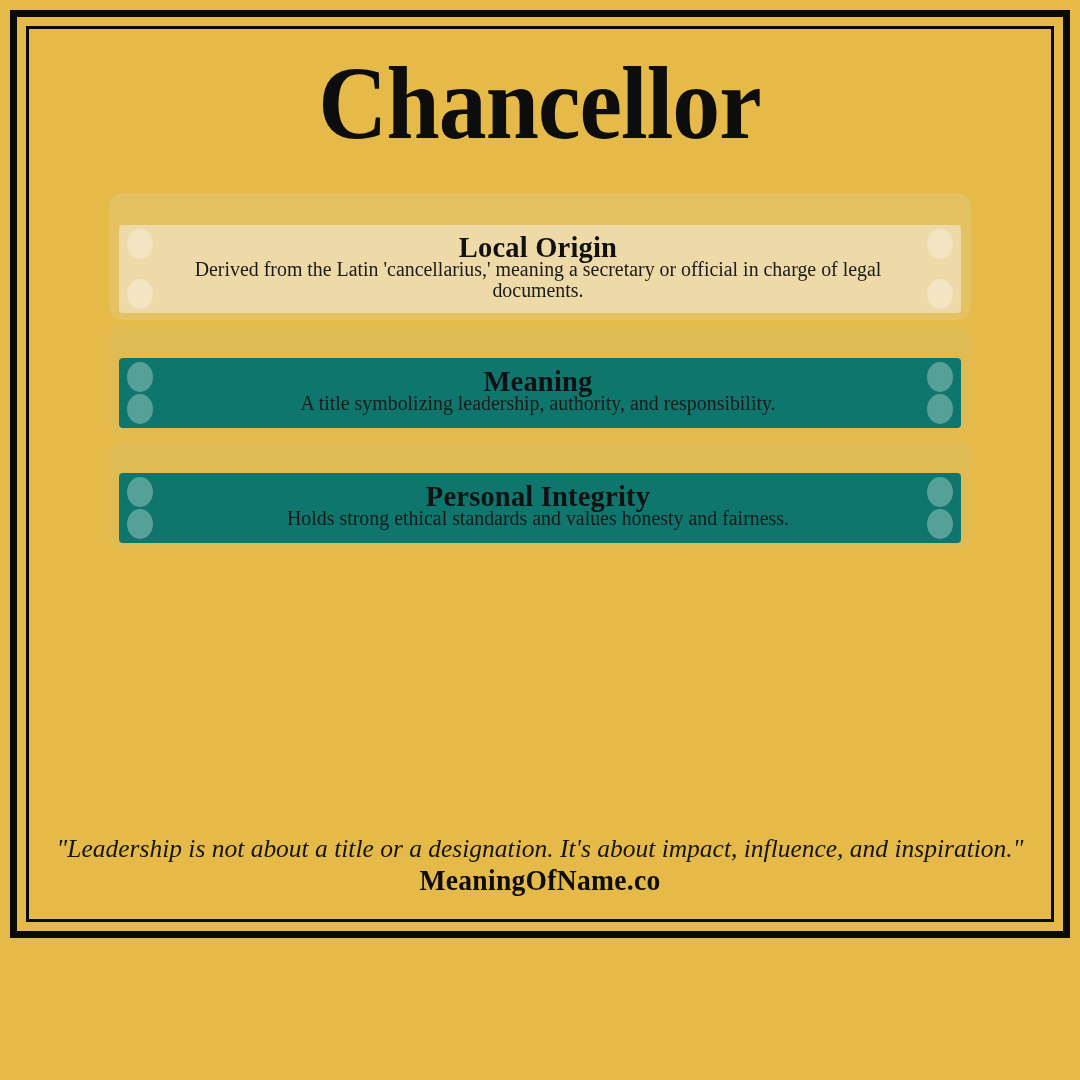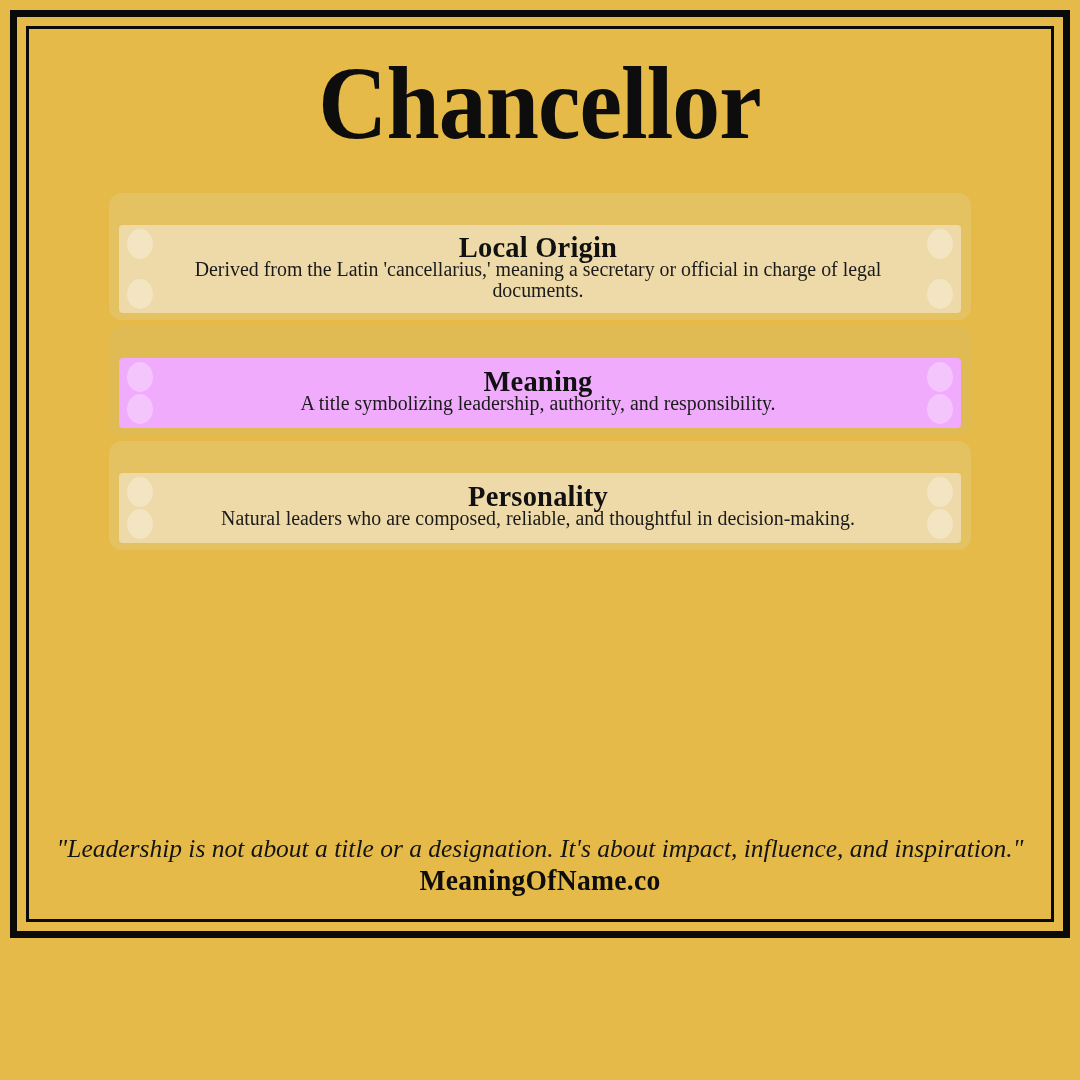--- a/index.html
+++ b/index.html
@@ -72,21 +72,21 @@
     border-radius:4px;
     padding:7px 50px 12px 46px;
     text-align:center;
     min-height:70px;
     display:flex;
     flex-direction:column;
     justify-content:center;
     margin-top:25px;
   }
   .card.light .card-inner { background:#eedaa8; }
-  .card.gold  .card-inner { background:#f0abfc; }
+  .card.gold  .card-inner { background:#0f766e; }
 
   
   .blob {
     position:absolute;
     width:26px; height:30px;
     border-radius:50%;
     background:rgba(255,255,255,0.30);
     pointer-events:none;
   }
   .blob.tl { left:8px;  top:4px; }
@@ -164,31 +164,31 @@
           <span class="blob tl"></span>
           <span class="blob bl"></span>
           <span class="blob tr"></span>
           <span class="blob br"></span>
           <div class="card-title">Meaning</div>
           <div class="card-desc">A title symbolizing leadership, authority, and responsibility.</div>
         </div>
       </div>
 
 
-
-      <div class="card light">
+      <div class="card gold">
         <div class="card-inner">
           <span class="blob tl"></span>
           <span class="blob bl"></span>
           <span class="blob tr"></span>
           <span class="blob br"></span>
-          <div class="card-title">Personality</div>
-          <div class="card-desc">Natural leaders who are composed, reliable, and thoughtful in decision-making.</div>
+          <div class="card-title">Personal Integrity</div>
+          <div class="card-desc">Holds strong ethical standards and values honesty and fairness.</div>
         </div>
       </div>
+
 
 
 
     </div>
 
     <div id="footer">
       <div id="quote">"Leadership is not about a title or a designation. It's about impact, influence, and inspiration."</div>
       <div id="brand">MeaningOfName.co</div>
     </div>
 

